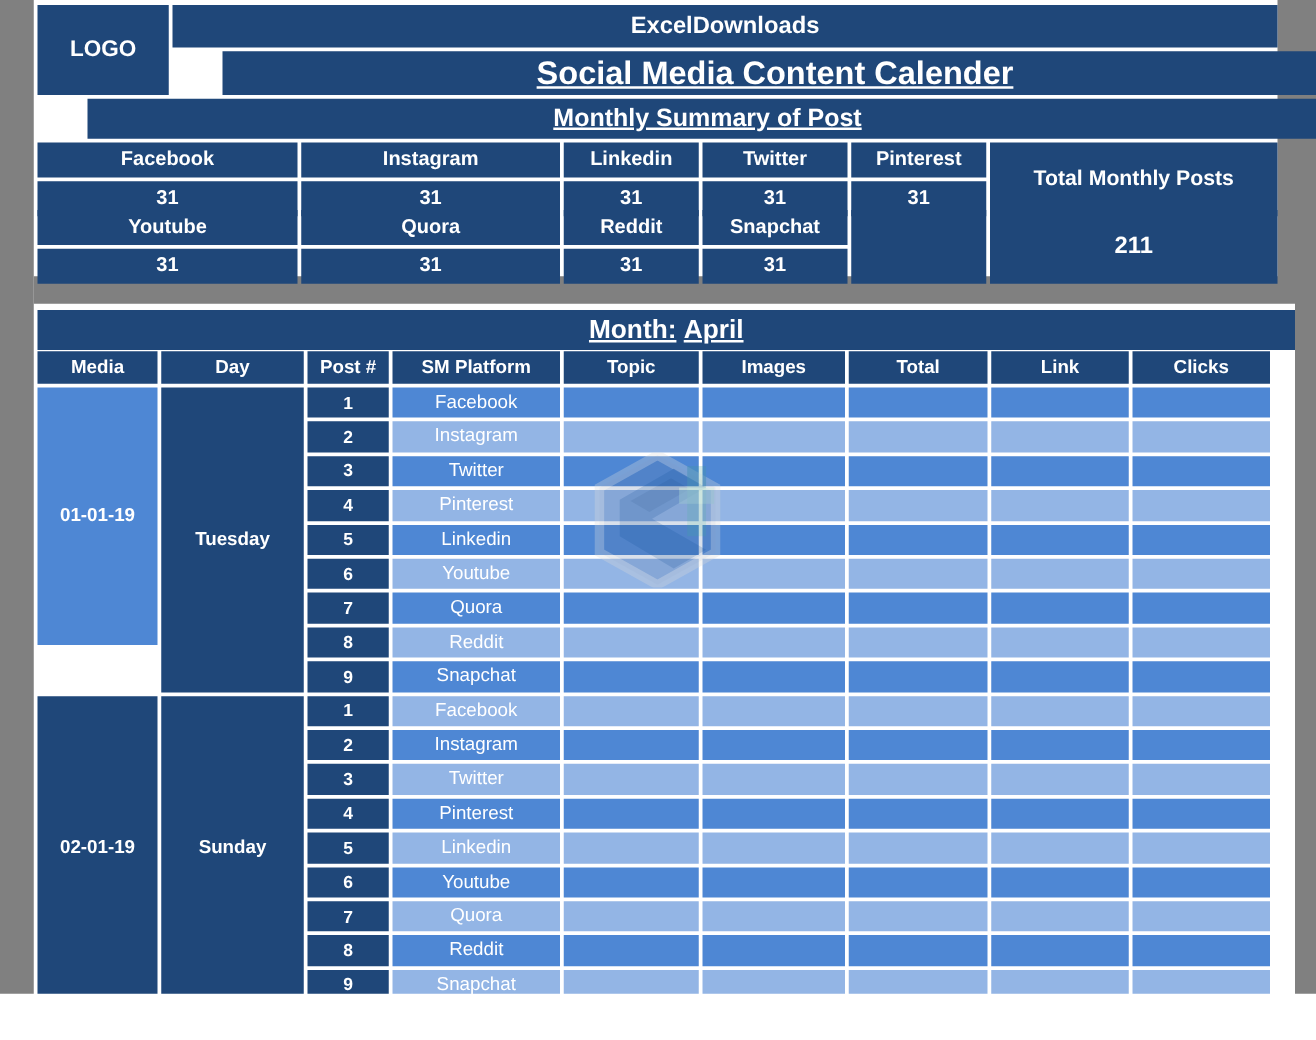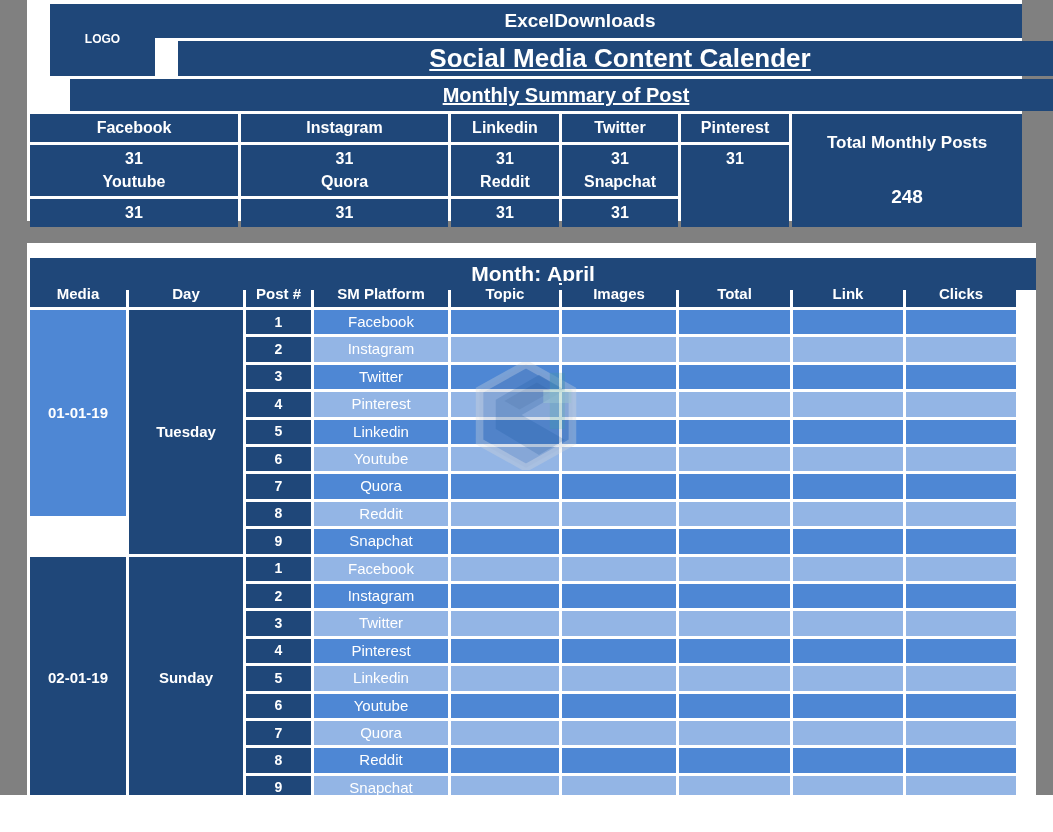--- a/index.html
+++ b/index.html
@@ -83,21 +83,21 @@
   .title-sub {
     font-size: 20px;
     font-weight: bold;
     text-decoration: underline;
     margin-left: 40px;
   }
   .title-month {
     font-size: 21px;
     font-weight: bold;
   }
-  .logo-txt { font-size: 12px; margin-left: 20px; }
+  .logo-txt { font-size: 18px; }
   .sum-head { font-size: 16px; }
   .sum-val  { font-size: 16px; }
   .total-lbl { font-size: 17px; font-weight: bold; }
   .total-val { font-size: 19px; font-weight: bold; }
   .col-head { font-size: 15px; font-weight: bold; }
   .datecell { font-size: 15px; font-weight: bold; }
   .daycell  { font-size: 15px; font-weight: bold; }
   .postnum  { font-size: 14px; font-weight: bold; }
   .platform { font-size: 15px; }
 
@@ -143,25 +143,25 @@
       <div class="cell navy sum-head" style="left: 30px; top: 168px; width: 208px; height: 28px;">Youtube</div>
       <div class="cell navy sum-head" style="left: 241px; top: 168px; width: 207px; height: 28px;">Quora</div>
       <div class="cell navy sum-head" style="left: 451px; top: 168px; width: 108px; height: 28px;">Reddit</div>
       <div class="cell navy sum-head" style="left: 562px; top: 168px; width: 116px; height: 28px;">Snapchat</div>
       <div class="cell navy sum-val" style="left: 30px; top: 199px; width: 208px; height: 28px;">31</div>
       <div class="cell navy sum-val" style="left: 241px; top: 199px; width: 207px; height: 28px;">31</div>
       <div class="cell navy sum-val" style="left: 451px; top: 199px; width: 108px; height: 28px;">31</div>
       <div class="cell navy sum-val" style="left: 562px; top: 199px; width: 116px; height: 28px;">31</div>
       <div class="cell navy" style="left: 681px; top: 168px; width: 108px; height: 59px;"></div>
       <div class="cell navy total-lbl" style="left: 792px; top: 114px; width: 230px; height: 59px;">Total Monthly Posts</div>
-      <div class="cell navy total-val" style="left: 792px; top: 168px; width: 230px; height: 59px;">248</div>
+      <div class="cell navy total-val" style="left: 792px; top: 168px; width: 230px; height: 59px;">211</div>
     </div>
 
   <div id="calendar-section">
-      <div class="cell navy title-month" style="left: 30px; top: 258px; width: 1006px; height: 32px;"><span class="u">Month:</span>&nbsp;<span class="u">April</span></div>
+      <div class="cell navy title-month" style="left: 30px; top: 248px; width: 1006px; height: 32px;"><span class="u">Month:</span>&nbsp;<span class="u">April</span></div>
       <div class="cell navy col-head" style="left: 30px; top: 281px; width: 96px; height: 26px;">Media</div>
       <div class="cell navy col-head" style="left: 129px; top: 281px; width: 114px; height: 26px;">Day</div>
       <div class="cell navy col-head" style="left: 246px; top: 281px; width: 65px; height: 26px;">Post #</div>
       <div class="cell navy col-head" style="left: 314px; top: 281px; width: 134px; height: 26px;">SM Platform</div>
       <div class="cell navy col-head" style="left: 451px; top: 281px; width: 108px; height: 26px;">Topic</div>
       <div class="cell navy col-head" style="left: 562px; top: 281px; width: 114px; height: 26px;">Images</div>
       <div class="cell navy col-head" style="left: 679px; top: 281px; width: 111px; height: 26px;">Total</div>
       <div class="cell navy col-head" style="left: 793px; top: 281px; width: 110px; height: 26px;">Link</div>
       <div class="cell navy col-head" style="left: 906px; top: 281px; width: 110px; height: 26px;">Clicks</div>
       <div class="cell mid datecell" style="left: 30px; top: 310px; width: 96px; height: 206px;">01-01-19</div>

